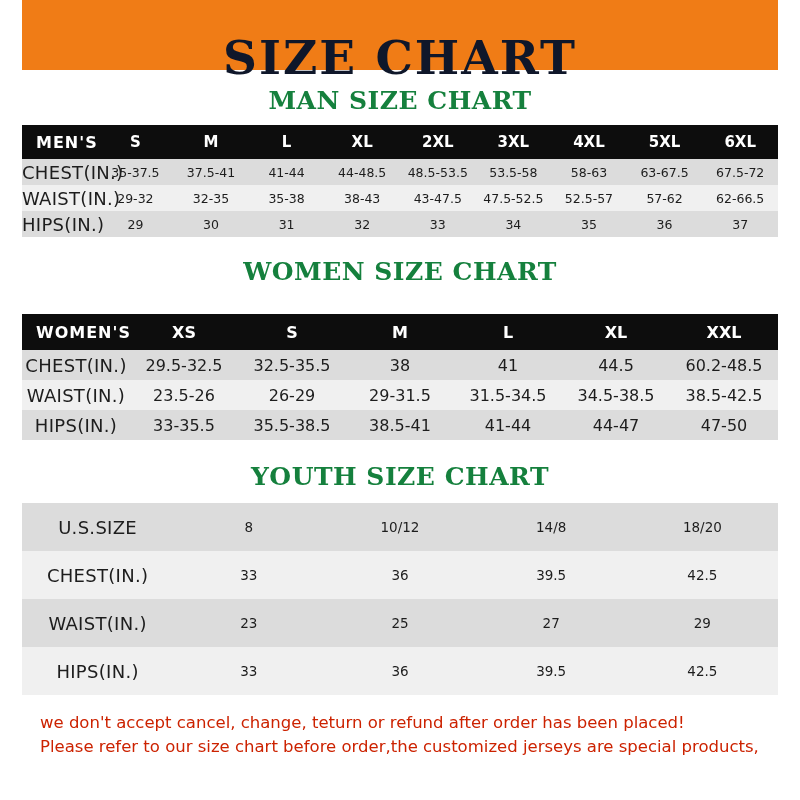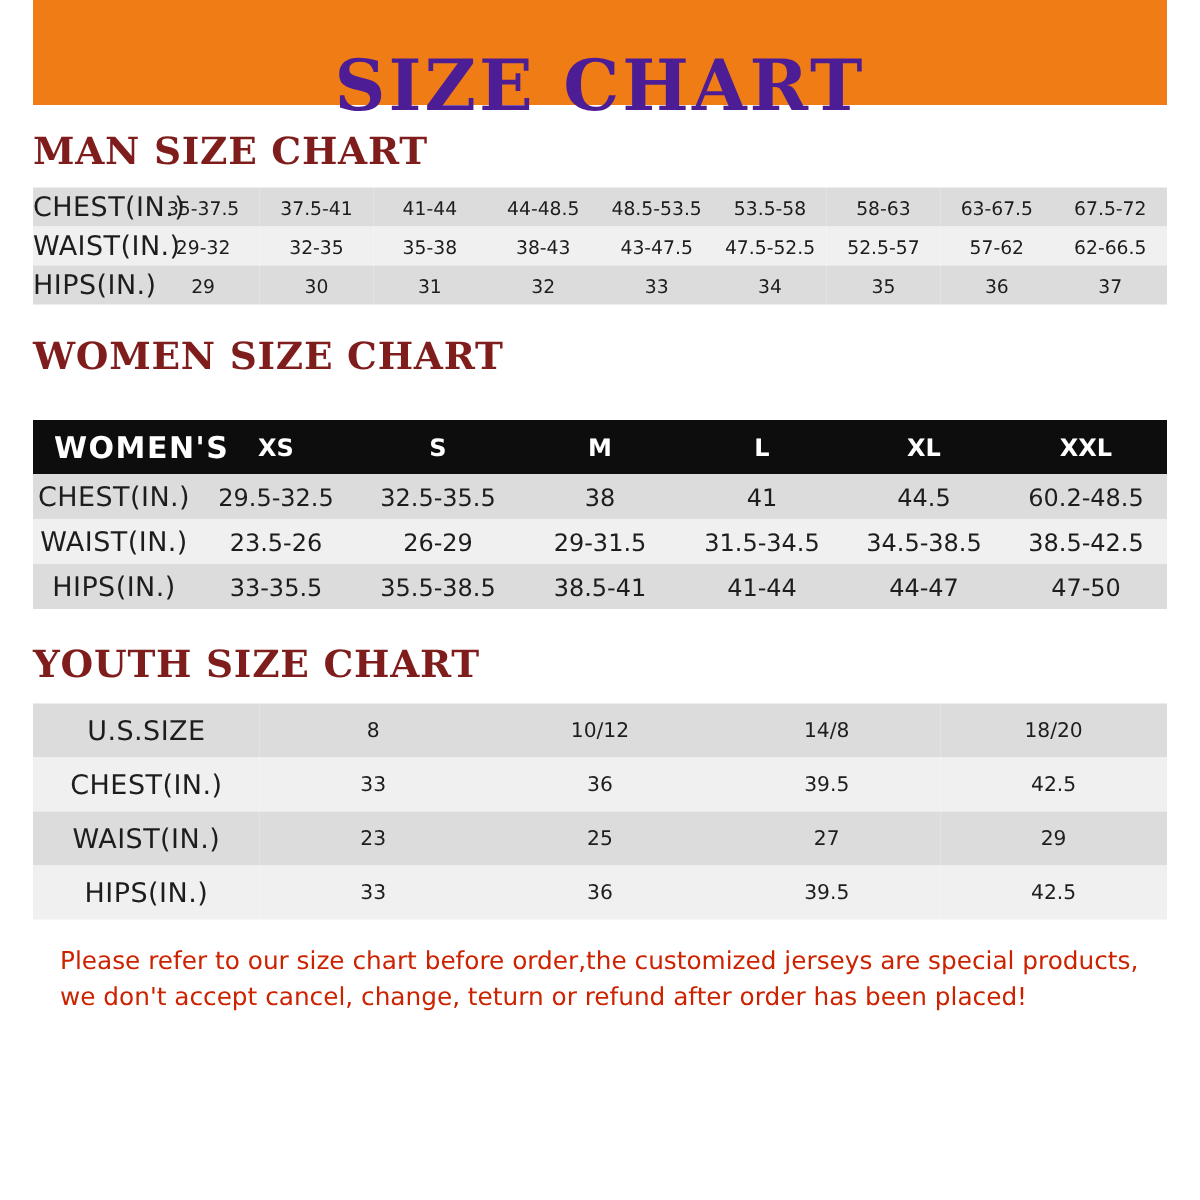--- a/index.html
+++ b/index.html
@@ -27,44 +27,45 @@
     display: flex;
     align-items: center;
     justify-content: center;
     position: relative;
   }
   .banner-title {
     font-family: "DejaVu Serif", serif;
     font-weight: bold;
     font-size: 47px;
     letter-spacing: 2px;
-    color: #4c1d95;
+    color: #0f172a;
     line-height: 1;
     margin-top: 44px;
   }
   .white-block-left, .white-block-right {
     position: absolute;
     top: 0;
     width: 22px;
     height: 70px;
     background: #ffffff;
   }
   .white-block-left { left: 0; }
   .white-block-right { right: 0; }
 
   .content {
     padding: 0 22px;
     box-sizing: border-box;
   }
 
   .section-title {
+    text-align: center;
     font-family: "DejaVu Serif", serif;
     font-weight: bold;
     font-size: 25px;
-    color: #7f1d1d;
+    color: #15803d;
     letter-spacing: 0.5px;
   }
   .t1 { margin-top: 16px; margin-bottom: 10px; }
   .t2 { margin-top: 20px; margin-bottom: 28px; }
   .t3 { margin-top: 22px; margin-bottom: 12px; }
 
   table.sizetable {
     border-collapse: collapse;
     width: 100%;
     table-layout: fixed;
@@ -94,27 +95,27 @@
     letter-spacing: 1px;
   }
   table.sizetable tr.row-a td { background: #dcdcdc; }
   table.sizetable tr.row-b td { background: #f0f0f0; }
   table.sizetable td.label {
     font-size: 18px;
     letter-spacing: 0.3px;
   }
 
   
-  table.youth td, table.youth th { height: 36px; font-size: 13.5px; }
+  table.youth td, table.youth th { height: 48px; font-size: 13.5px; }
   table.youth tr.head th { height: 38px; font-size: 16px; }
   table.youth tr.head th.first { font-size: 17px; }
 
   table.women td, table.women th { height: 30px; font-size: 16px; }
   table.women tr.head th { height: 36px; font-size: 16px; }
-  table.women tr.head th.first { font-size: 20px; }
+  table.women tr.head th.first { font-size: 16px; }
 
   .footer-note {
     margin-top: 16px;
     padding: 0 18px;
     color: #cc2200;
     font-size: 16.5px;
     line-height: 1.45;
     font-family: "DejaVu Sans", sans-serif;
     text-align: left;
   }
@@ -128,20 +129,32 @@
     <div class="white-block-left"></div>
     <div class="white-block-right"></div>
     <div class="banner-title">SIZE CHART</div>
   </div>
 
   <div class="content">
 
     <div class="section-title t1">MAN SIZE CHART</div>
     <table class="sizetable man">
       <tbody>
+          <tr class="head">
+        <th class="first">MEN'S</th>
+        <th>S</th>
+        <th>M</th>
+        <th>L</th>
+        <th>XL</th>
+        <th>2XL</th>
+        <th>3XL</th>
+        <th>4XL</th>
+        <th>5XL</th>
+        <th>6XL</th>
+      </tr>
       <tr class="row-a">
         <td class="label">CHEST(IN.)</td>
         <td>35-37.5</td>
         <td>37.5-41</td>
         <td>41-44</td>
         <td>44-48.5</td>
         <td>48.5-53.5</td>
         <td>53.5-58</td>
         <td>58-63</td>
         <td>63-67.5</td>
@@ -244,18 +257,18 @@
         <td class="label">HIPS(IN.)</td>
         <td>33</td>
         <td>36</td>
         <td>39.5</td>
         <td>42.5</td>
       </tr>
     </tbody>
       </table>
 
     <div class="footer-note">
+      <div>we don't accept cancel, change, teturn or refund after order has been placed!</div>
       <div>Please refer to our size chart before order,the customized jerseys are special products,</div>
-      <div>we don't accept cancel, change, teturn or refund after order has been placed!</div>
     </div>
 
   </div>
 </div>
 
 </body></html>

